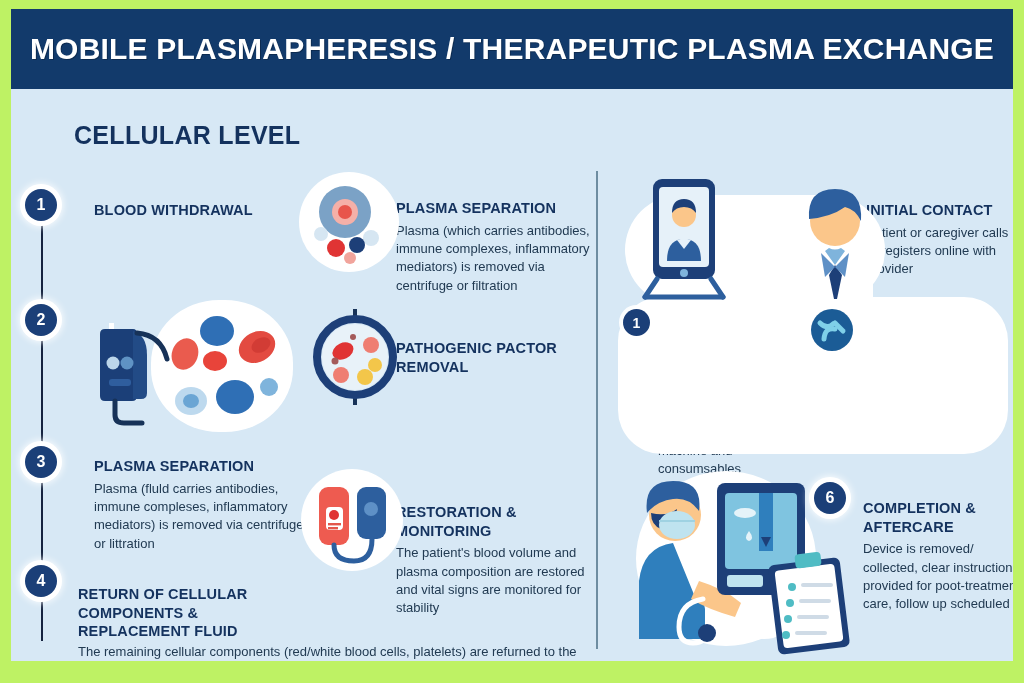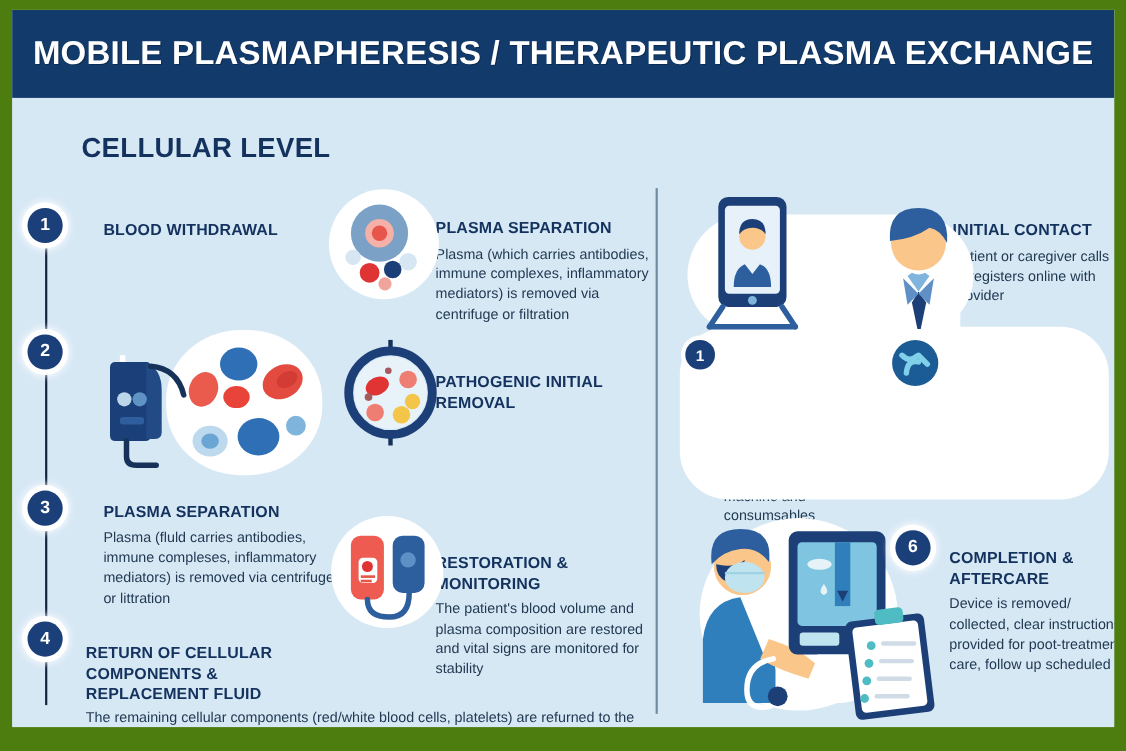--- a/index.html
+++ b/index.html
@@ -5,21 +5,21 @@
   * { box-sizing: border-box; margin: 0; padding: 0; }
   html, body {
     width: 1024px; height: 683px;
     background: #ffffff;
     font-family: "Liberation Sans", sans-serif;
     overflow: hidden;
   }
   #poster {
     position: relative;
     width: 1024px; height: 683px;
-    background: #4d7c0f;
+    background: #bef264;
     padding: 9px 11px 22px 11px;
   }
   #canvas {
     position: relative;
     width: 100%; height: 100%;
     background: #d7e8f5;
     overflow: hidden;
   }
 
   
@@ -201,21 +201,21 @@
         <ellipse cx="30" cy="42" rx="11" ry="8" fill="#e03434" transform="rotate(-25 30 42)"></ellipse>
         <circle cx="58" cy="36" r="8" fill="#ef7e72"></circle>
         <circle cx="28" cy="66" r="8" fill="#ef7e72"></circle>
         <circle cx="52" cy="68" r="8" fill="#f3c64a"></circle>
         <circle cx="62" cy="56" r="7" fill="#f3c64a"></circle>
         <circle cx="22" cy="52" r="3.5" fill="#a45a5a"></circle>
         <circle cx="40" cy="28" r="3" fill="#a45a5a"></circle>
       </svg>
     </div>
     <div class="blk" style="left:385px; top:314px; width:195px;">
-      <h3>PATHOGENIC INITIAL REMOVAL</h3>
+      <h3>PATHOGENIC PACTOR REMOVAL</h3>
     </div>
 
     <div class="blob round" style="left:290px; top:460px; width:102px; height:102px;"></div>
     <div class="art" style="left:300px; top:472px;">
       <svg width="84" height="84" viewBox="0 0 84 84">
         <rect x="8" y="6" width="30" height="58" rx="9" fill="#ee5b50"></rect>
         <rect x="15" y="26" width="17" height="23" rx="4" fill="#ffffff"></rect>
         <circle cx="23" cy="34" r="5" fill="#e03434"></circle>
         <rect x="17" y="42" width="13" height="2.4" fill="#e3574c"></rect>
         <rect x="17" y="46" width="10" height="2.4" fill="#e3574c"></rect>

